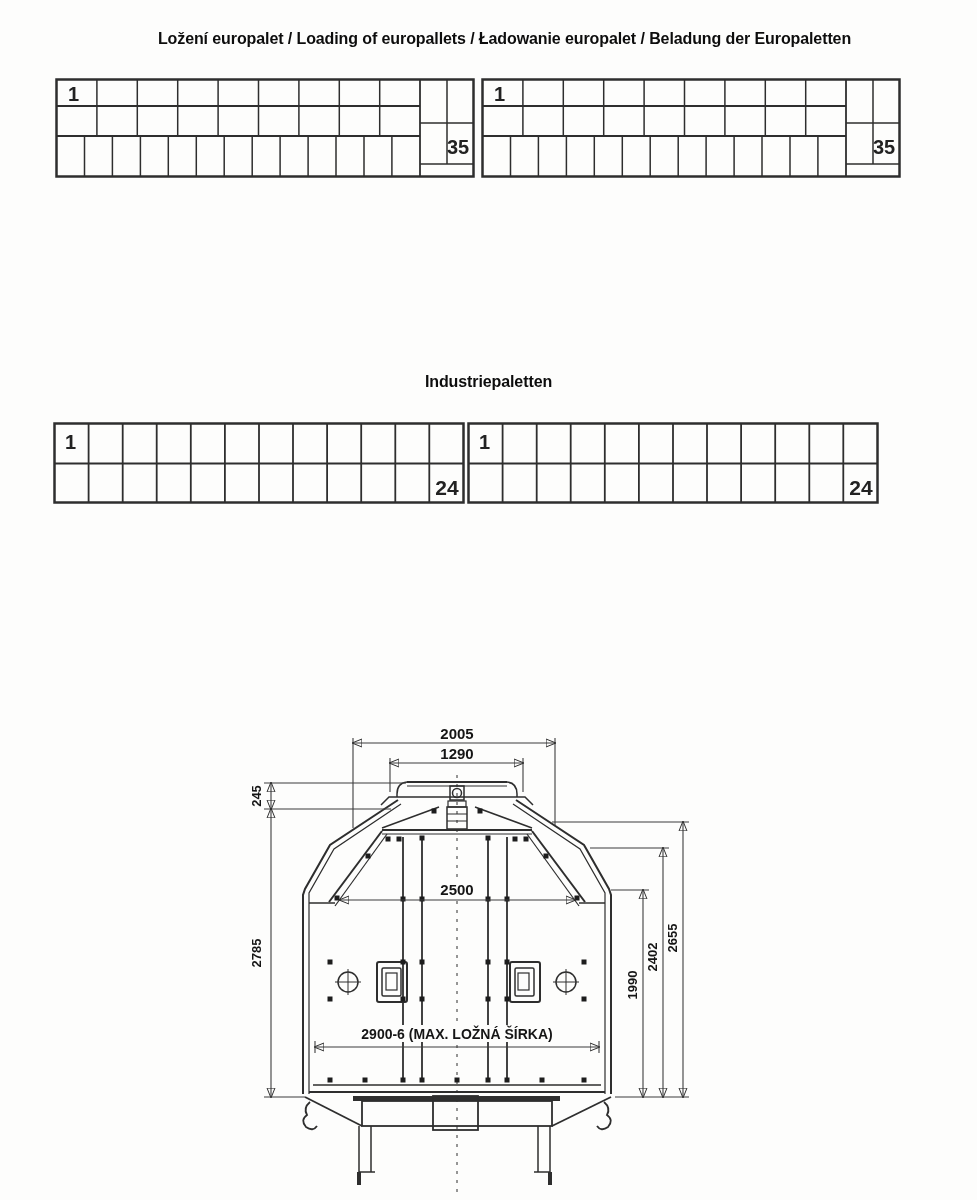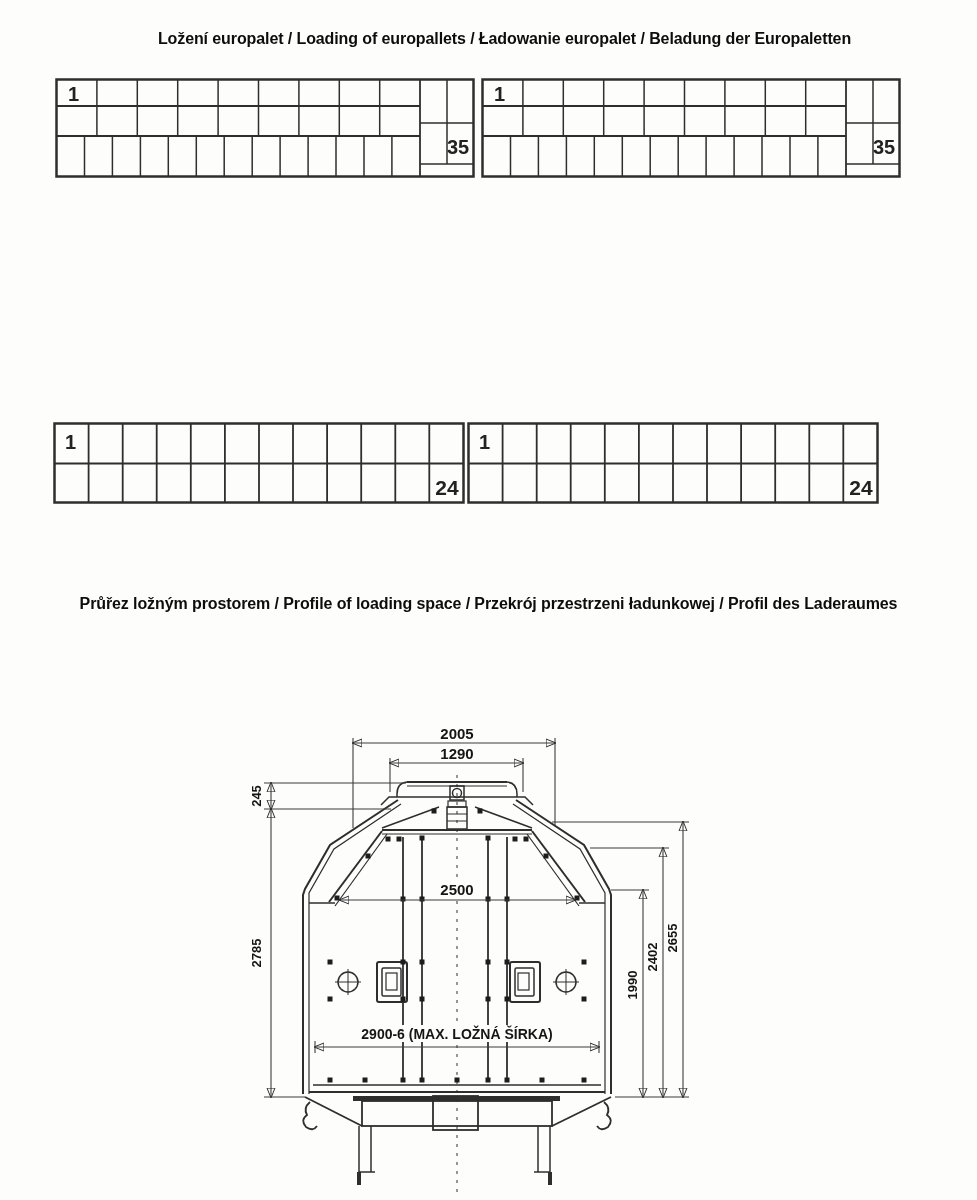--- a/index.html
+++ b/index.html
@@ -83,20 +83,21 @@
     <line x1="309" y1="58" x2="309" y2="98.5" stroke-width="1.5"></line>
     <line x1="336.9" y1="58" x2="336.9" y2="98.5" stroke-width="1.5"></line>
     <line x1="365" y1="1.5" x2="365" y2="98.5" stroke-width="1.8"></line>
     <line x1="392" y1="1.5" x2="392" y2="86" stroke-width="1.5"></line>
     <line x1="365" y1="45" x2="418.5" y2="45" stroke-width="1.5"></line>
     <line x1="365" y1="86" x2="418.5" y2="86" stroke-width="1.5"></line>
     <text class="cell-num" x="13" y="23" font-size="20">1</text>
     <text class="cell-num" x="403" y="76" font-size="20" text-anchor="middle">35</text>
   </svg>
 
+  <div class="title" style="top:373px;">Industriepaletten</div>
 
   <svg class="grid-svg" style="left:53px;top:422px;" width="412" height="82" viewBox="0 0 412 82">
     <rect class="o" x="1.5" y="1.5" width="409" height="79" stroke-width="2.5"></rect>
     <line x1="1.5" y1="41.5" x2="410.5" y2="41.5" stroke-width="1.8"></line>
     <line x1="35.6" y1="1.5" x2="35.6" y2="80.5" stroke-width="1.8"></line>
     <line x1="69.7" y1="1.5" x2="69.7" y2="80.5" stroke-width="1.8"></line>
     <line x1="103.7" y1="1.5" x2="103.7" y2="80.5" stroke-width="1.8"></line>
     <line x1="137.8" y1="1.5" x2="137.8" y2="80.5" stroke-width="1.8"></line>
     <line x1="171.9" y1="1.5" x2="171.9" y2="80.5" stroke-width="1.8"></line>
     <line x1="206" y1="1.5" x2="206" y2="80.5" stroke-width="1.8"></line>
@@ -119,21 +120,20 @@
     <line x1="206" y1="1.5" x2="206" y2="80.5" stroke-width="1.8"></line>
     <line x1="240" y1="1.5" x2="240" y2="80.5" stroke-width="1.8"></line>
     <line x1="274.1" y1="1.5" x2="274.1" y2="80.5" stroke-width="1.8"></line>
     <line x1="308.2" y1="1.5" x2="308.2" y2="80.5" stroke-width="1.8"></line>
     <line x1="342.3" y1="1.5" x2="342.3" y2="80.5" stroke-width="1.8"></line>
     <line x1="376.3" y1="1.5" x2="376.3" y2="80.5" stroke-width="1.8"></line>
     <text class="cell-num" x="12" y="27" font-size="20">1</text>
     <text class="cell-num" x="394" y="73" font-size="21" text-anchor="middle">24</text>
   </svg>
 
-  <div class="title" style="top:595px;">Průřez ložným prostorem / Profile of loading space / Przekrój przestrzeni ładunkowej / Profil des Laderaumes</div>
 
   <svg class="drawing" width="490" height="505" viewBox="0 0 490 505">
     <defs>
       <marker id="ah" viewBox="0 0 10 10" refX="9" refY="5" markerWidth="9" markerHeight="9" orient="auto-start-reverse">
           <path d="M0,1 L10,5 L0,9 z" fill="#333" stroke="none"></path>
         </marker>
     </defs>
 
     <line x1="232" y1="80" x2="232" y2="497" stroke-width="1" stroke-dasharray="3 6"></line>
 

